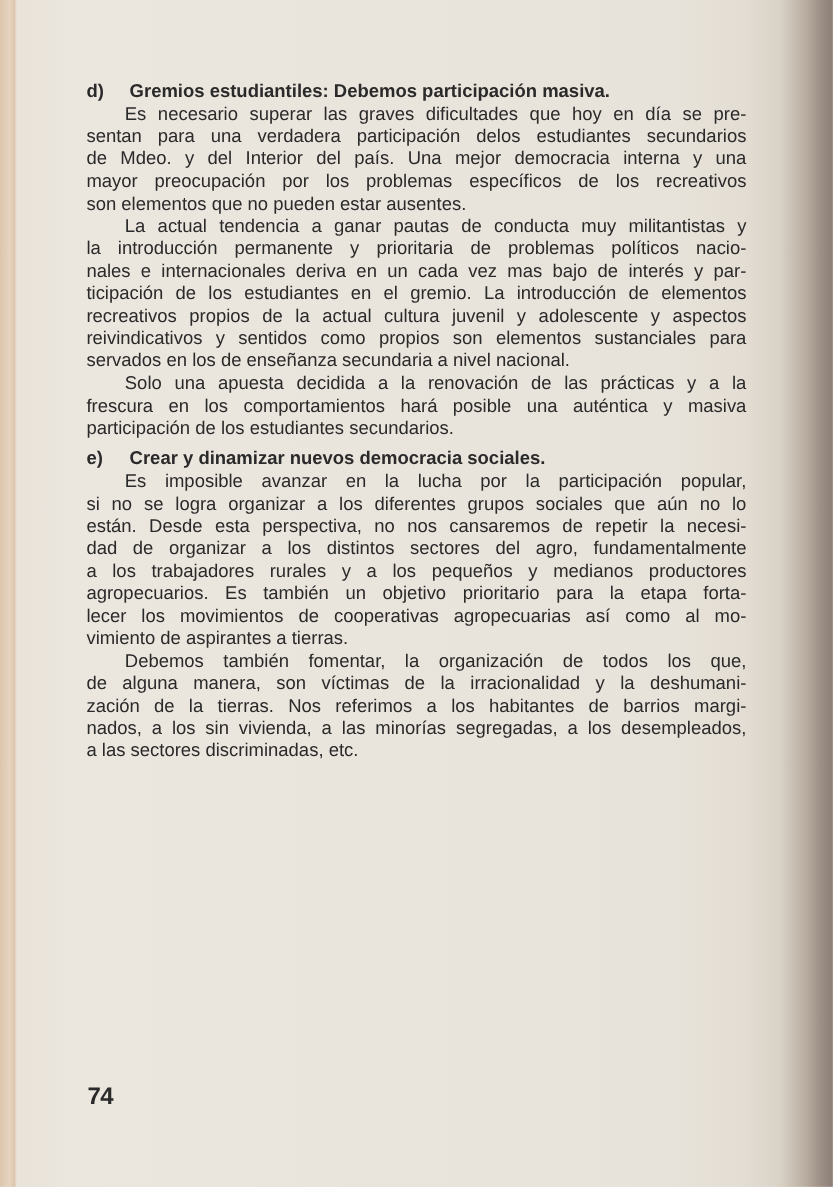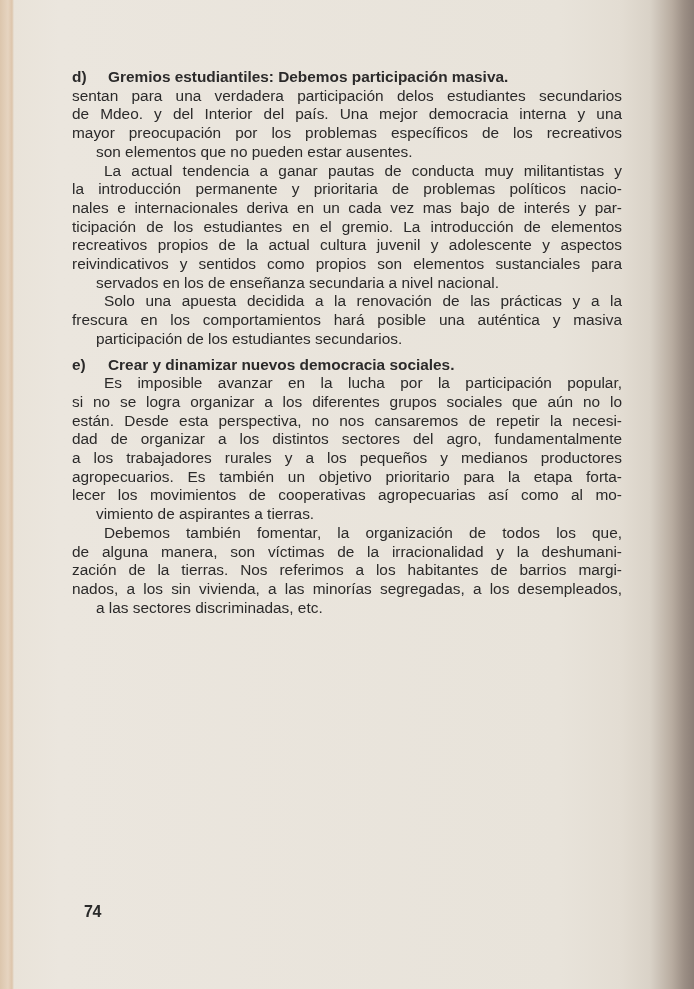--- a/index.html
+++ b/index.html
@@ -16,40 +16,41 @@
     .text {
       position: absolute; left: 72px; top: 68px; width: 550px;
       font-size: 15.4px; line-height: 18.7px;
     }
     .heading {
       font-weight: bold; display: flex; margin: 0;
     }
     .heading .letter { width: 36px; flex: none; }
     p { margin: 0; text-align: justify; text-align-last: left; }
     .line { display: block; text-align: justify; text-align-last: justify; white-space: nowrap; }
-    .line.last { text-align-last: left; margin-left: 24px; }
+    .line.last { text-align-last: left; }
     .indent { padding-left: 32px; }
     .gap { height: 7px; }
     .page-number {
       position: absolute; left: 73px; top: 903px;
-      font-weight: bold; font-size: 16px; letter-spacing: -0.5px; color: #2a2a2a; margin-left: 11px;
+      font-weight: bold; font-size: 20px; letter-spacing: -0.5px; color: #2a2a2a;
     }
   </style>
 </head>
 <body>
 
 <div class="page">
   <div class="text">
 
     <div class="heading">
       <span class="letter">d)</span>
       <span>Gremios estudiantiles: Debemos participación masiva.</span>
     </div>
     <div id="sec-d">
         <p>
+          <span class="line indent">Es necesario superar las graves dificultades que hoy en día se pre-</span>
           <span class="line">sentan para una verdadera participación delos estudiantes secundarios</span>
           <span class="line">de Mdeo. y del Interior del país. Una mejor democracia interna y una</span>
           <span class="line">mayor preocupación por los problemas específicos de los recreativos</span>
           <span class="line last">son elementos que no pueden estar ausentes.</span>
         </p>
         <p>
           <span class="line indent">La actual tendencia a ganar pautas de conducta muy militantistas y</span>
           <span class="line">la introducción permanente y prioritaria de problemas políticos nacio-</span>
           <span class="line">nales e internacionales deriva en un cada vez mas bajo de interés y par-</span>
           <span class="line">ticipación de los estudiantes en el gremio. La introducción de elementos</span>

